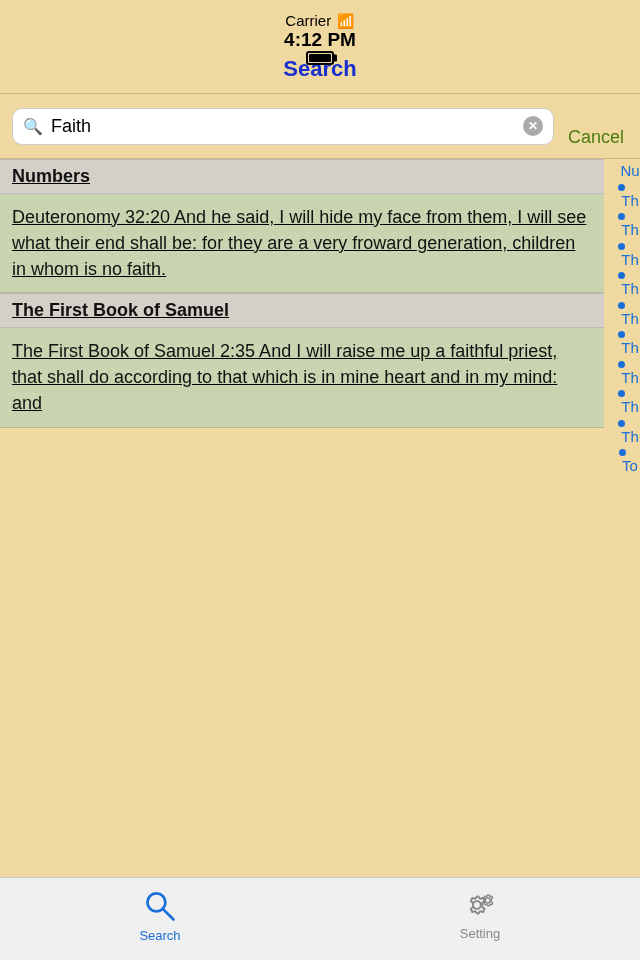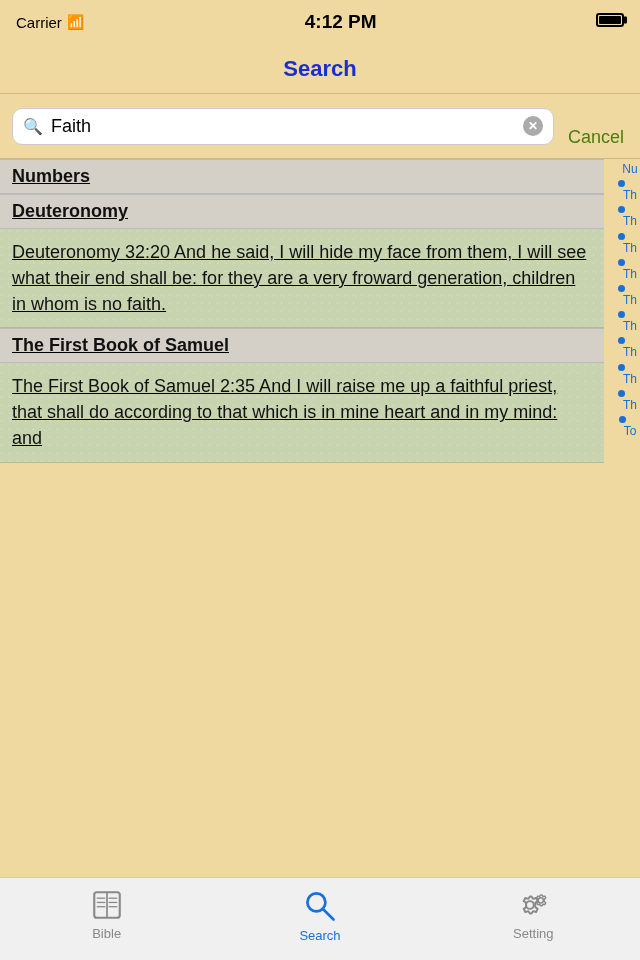--- a/index.html
+++ b/index.html
@@ -14,20 +14,21 @@
     }
 
     
     .status-bar {
       height: 44px;
       background: #f0d9a0;
       display: flex;
       align-items: center;
       justify-content: space-between;
       padding: 12px 16px;
+      flex-direction: column;
     }
     .status-carrier {
       font-size: 15px;
       font-weight: 500;
       color: #000;
       display: flex;
       align-items: center;
       gap: 6px;
     }
     .wifi-icon {
@@ -192,21 +193,21 @@
       padding-top: 4px;
       background: transparent;
     }
     .side-index-item {
       display: flex;
       flex-direction: column;
       align-items: center;
       margin-bottom: 2px;
     }
     .side-index-label {
-      font-size: 12px;
+      font-size: 15px;
       color: #1a6fd8;
       font-weight: 500;
       line-height: 1.1;
       padding-left: 16px;
     }
     .side-index-dot {
       width: 7px;
       height: 7px;
       background: #1a6fd8;
       border-radius: 50%;
@@ -290,23 +291,20 @@
 
 <div class="content-area">
 
   <div class="results-list">
 
     <div class="section-header">
       <span class="section-header-text">Numbers</span>
     </div>
 
 
-    <div class="section-header">
-      <span class="section-header-text">Deuteronomy</span>
-    </div>
 
 
     <div class="verse-row">
       <span class="verse-text">Deuteronomy 32:20 And he said, I will hide my face from them, I will see what their end shall be: for they are a very froward generation, children in whom is no faith.</span>
     </div>
 
     <div class="section-header">
       <span class="section-header-text">The First Book of Samuel</span>
     </div>
 
@@ -357,33 +355,20 @@
     </div>
     <div class="side-index-item">
       <span class="side-index-dot"></span>
       <span class="side-index-label">To</span>
     </div>
   </div>
 </div>
 
 <div class="tab-bar">
 
-  <div class="tab-item">
-    <svg class="book-icon-svg" viewBox="0 0 40 40" xmlns="http://www.w3.org/2000/svg">
-      <rect x="5" y="5" width="30" height="30" rx="3" ry="3" fill="none" stroke="#888" stroke-width="2.5"></rect>
-      <line x1="20" y1="5" x2="20" y2="35" stroke="#888" stroke-width="2"></line>
-      <line x1="8" y1="12" x2="18" y2="12" stroke="#888" stroke-width="1.5"></line>
-      <line x1="8" y1="17" x2="18" y2="17" stroke="#888" stroke-width="1.5"></line>
-      <line x1="8" y1="22" x2="18" y2="22" stroke="#888" stroke-width="1.5"></line>
-      <line x1="22" y1="12" x2="32" y2="12" stroke="#888" stroke-width="1.5"></line>
-      <line x1="22" y1="17" x2="32" y2="17" stroke="#888" stroke-width="1.5"></line>
-      <line x1="22" y1="22" x2="32" y2="22" stroke="#888" stroke-width="1.5"></line>
-    </svg>
-    <span class="tab-label">Bible</span>
-  </div>
 
   <div class="tab-item">
     <svg class="search-tab-icon" viewBox="0 0 40 40" xmlns="http://www.w3.org/2000/svg">
       <circle cx="16" cy="16" r="10" fill="none" stroke="#1a6fd8" stroke-width="3"></circle>
       <line x1="23" y1="23" x2="35" y2="35" stroke="#1a6fd8" stroke-width="3" stroke-linecap="round"></line>
     </svg>
     <span class="tab-label active">Search</span>
   </div>
 
   <div class="tab-item">

